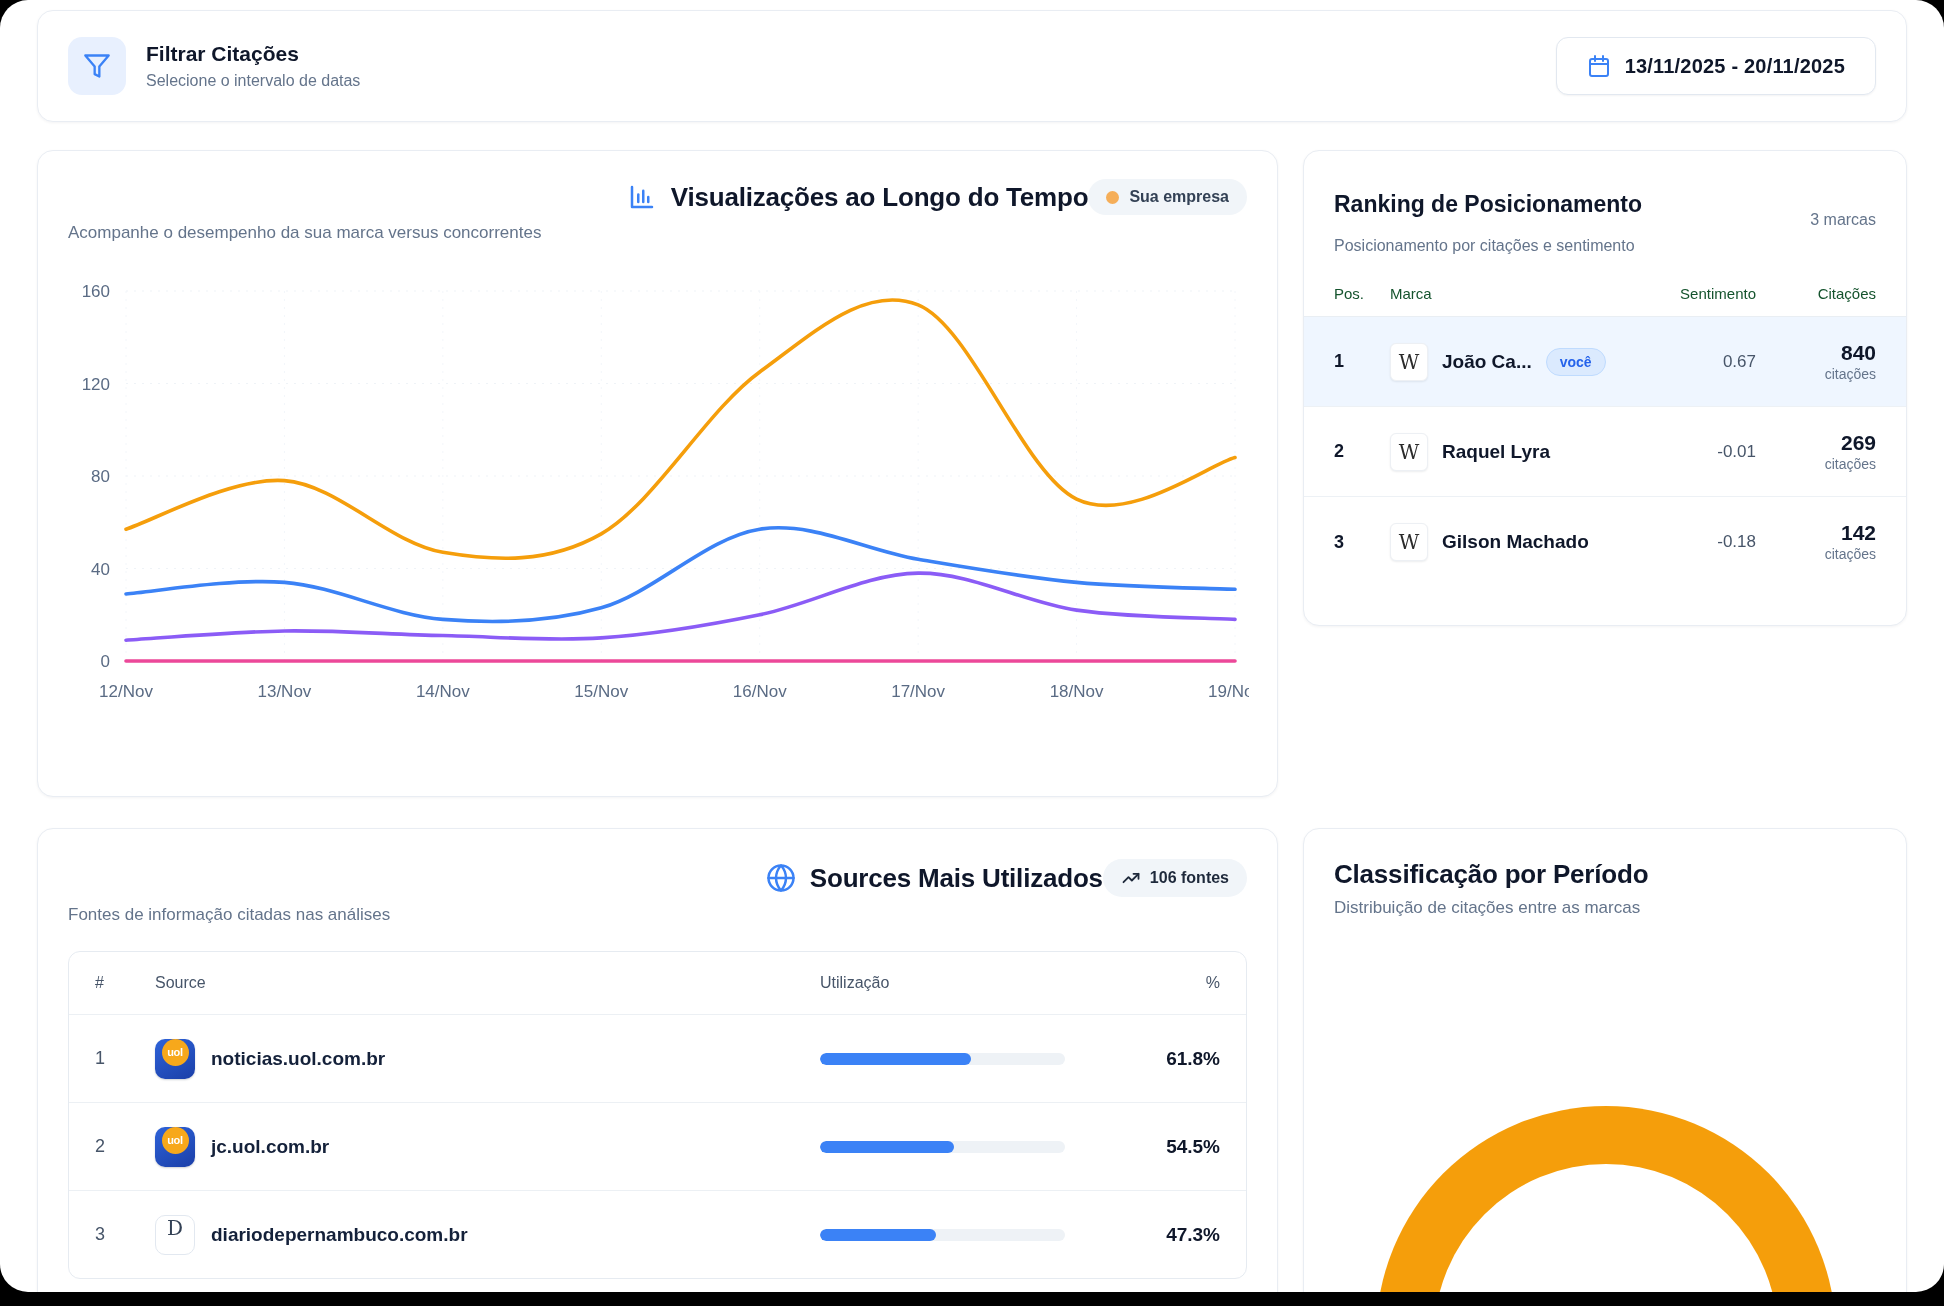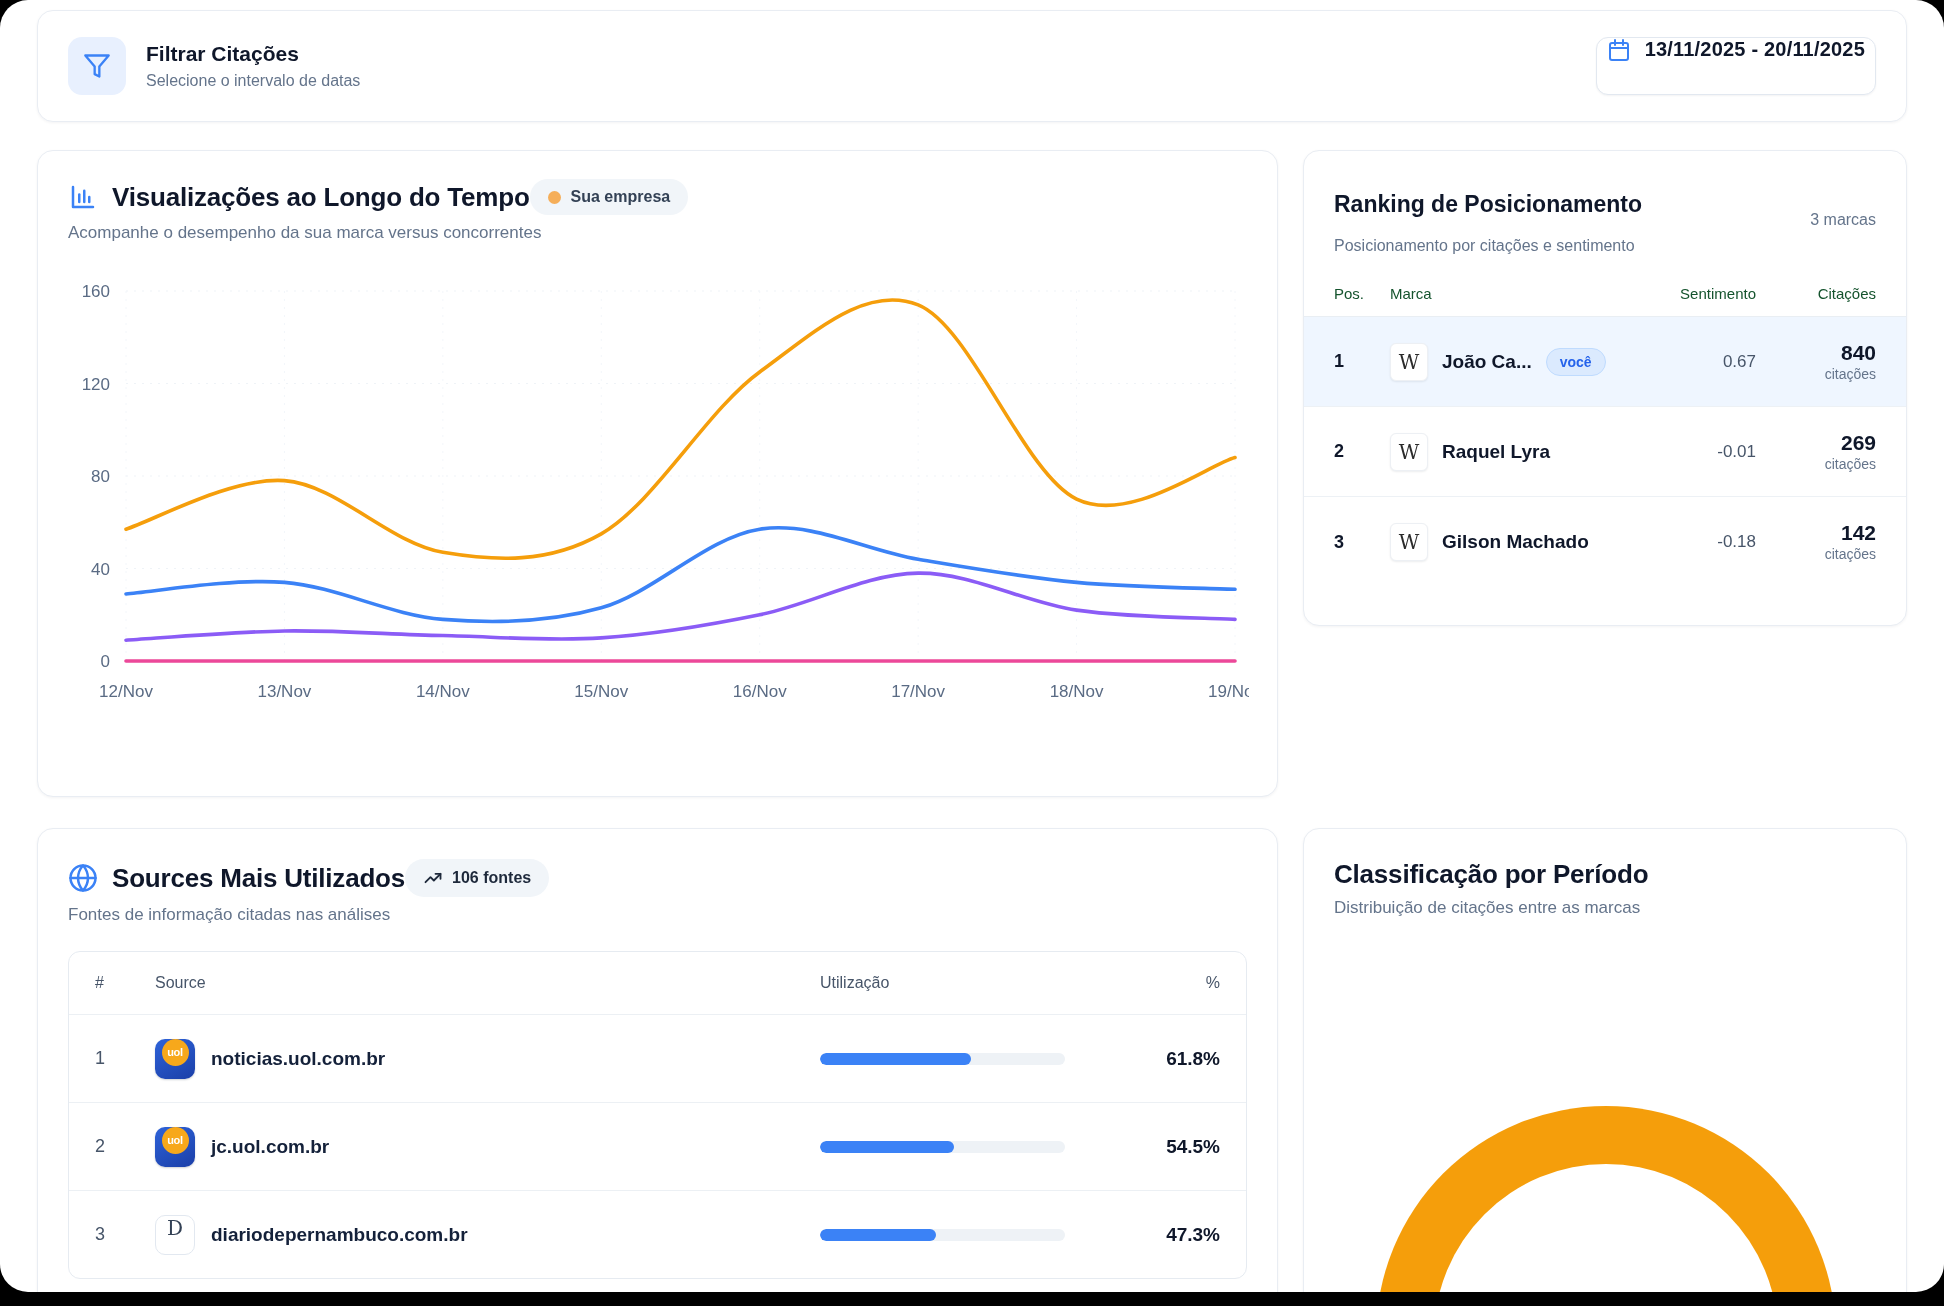--- a/index.html
+++ b/index.html
@@ -9,30 +9,30 @@
 
   
   .card { background:#fff; border:1px solid #E9EDF3; border-radius:16px; box-shadow:0 1px 3px rgba(16,24,40,.05); }
 
   
   .filter-card { margin:10px 37px 0; height:112px; display:flex; align-items:center; justify-content:space-between; padding:0 30px; }
   .filter-left { display:flex; align-items:center; gap:20px; }
   .filter-iconbox { width:58px; height:58px; border-radius:14px; background:#E8F0FE; display:flex; align-items:center; justify-content:center; }
   .filter-title { font-size:21px; font-weight:bold; color:#0F172A; }
   .filter-sub { font-size:16px; color:#64748B; margin-top:6px; }
-  .date-btn { height:58px; display:flex; gap:14px; border:1px solid #E2E8F0; border-radius:12px; padding:0 10px; background:#fff; box-shadow:0 1px 2px rgba(16,24,40,.05); cursor:pointer; }
+  .date-btn { height:58px; display:flex; align-items:center; gap:14px; border:1px solid #E2E8F0; border-radius:12px; padding:0 30px; background:#fff; box-shadow:0 1px 2px rgba(16,24,40,.05); cursor:pointer; }
   .date-btn span { font-size:20px; font-weight:bold; color:#0F172A; letter-spacing:.2px; }
 
   
   .grid { display:grid; grid-template-columns:1241px 604px; gap:25px; margin:28px 37px 0; align-items:start; }
   .grid2 { display:grid; grid-template-columns:1241px 604px; gap:25px; margin:31px 37px 0; align-items:start; }
 
   
   .views-card { height:647px; padding:28px 30px; }
-  .card-head { display:flex; align-items:center; justify-content:flex-start; }
+  .card-head { display:flex; align-items:center; justify-content:flex-end; }
   .head-left { display:flex; align-items:center; gap:14px; }
   .card-title { font-size:26px; font-weight:bold; color:#0F172A; letter-spacing:-.2px; }
   .card-sub { font-size:17px; color:#64748B; margin-top:8px; }
   .pill { display:flex; align-items:center; gap:10px; background:#F1F5F9; border-radius:999px; padding:9px 18px; font-size:16px; font-weight:600; color:#334155; }
   .dot { width:13px; height:13px; border-radius:50%; background:#F5AE59; }
   .chart-wrap { margin-top:26px; }
   .chart-wrap svg { display:block; }
   .tick { font-size:17px; fill:#5A6B84; font-family:"Liberation Sans", sans-serif; }
 
   

